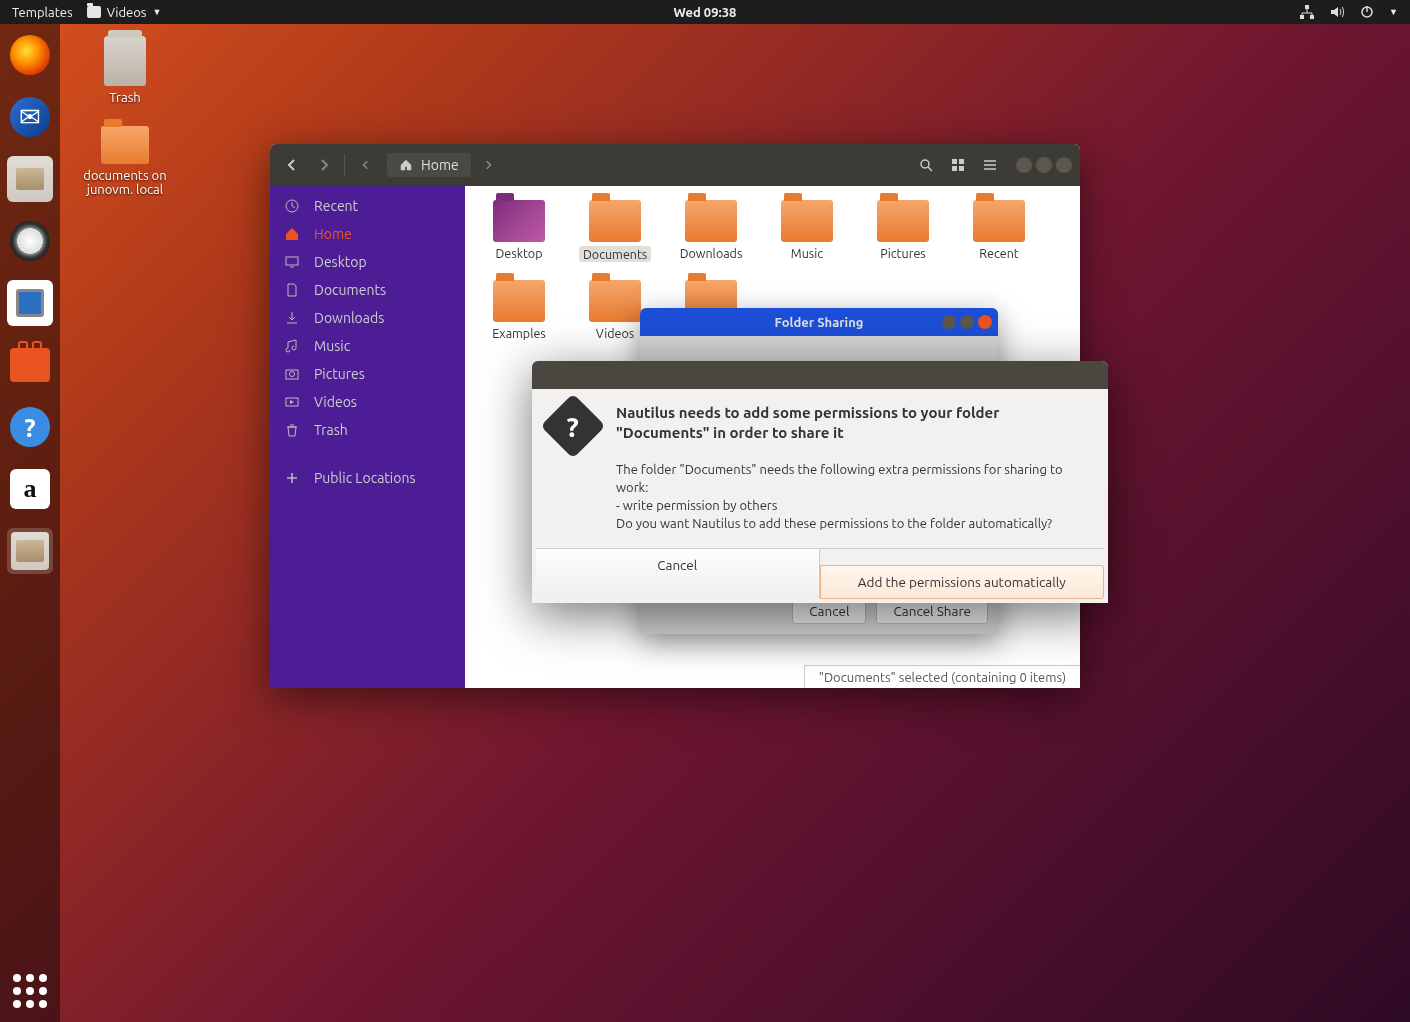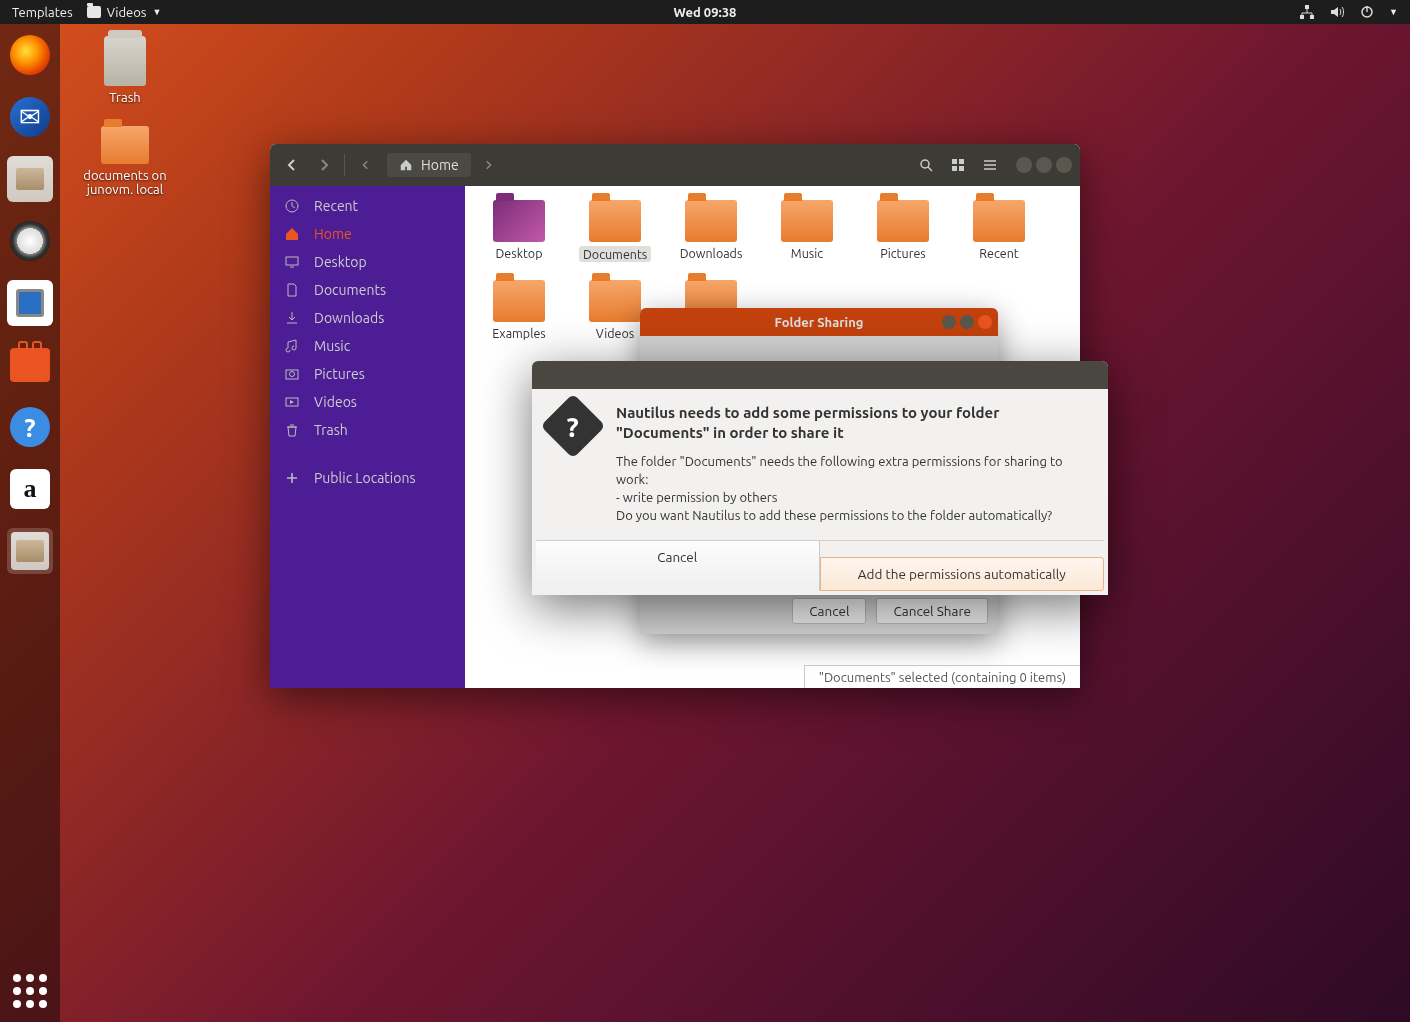--- a/index.html
+++ b/index.html
@@ -61,36 +61,36 @@
   .sb-sep{height:10px;}
   .content{flex:1;background:#fff;position:relative;padding:14px 18px;display:flex;flex-wrap:wrap;align-content:flex-start;gap:18px 24px;}
   .fitem{width:72px;text-align:center;font-size:12.5px;color:#333;cursor:pointer;}
   .fitem.selected .lbl{background:#e1dfdb;border-radius:3px;padding:1px 4px;}
   .fico{width:52px;height:42px;margin:0 auto 4px;background:linear-gradient(#f7a66a,#e77c2f);border-radius:3px;position:relative;}
   .fico::before{content:"";position:absolute;top:-7px;left:3px;width:18px;height:8px;background:#e77c2f;border-radius:2px 2px 0 0;}
   .fico.desktop{background:linear-gradient(135deg,#7b2d79,#c25aa8);} .fico.desktop::before{background:#7b2d79;}
   .status{position:absolute;bottom:0;right:0;background:#fff;border:1px solid #ccc;border-right:none;border-bottom:none;padding:4px 14px;font-size:13px;color:#555;}
   
   .foldersharing{position:absolute;top:308px;left:640px;width:358px;height:326px;background:#d3d3d3;border-radius:6px 6px 0 0;box-shadow:0 8px 30px rgba(0,0,0,.4);z-index:15;display:flex;flex-direction:column;}
-  .fs-title{height:28px;background:#c2410c;color:#ddd;display:flex;align-items:center;justify-content:center;font-size:13px;font-weight:600;border-radius:6px 6px 0 0;position:relative;}
+  .fs-title{height:28px;background:#1d4ed8;color:#ddd;display:flex;align-items:center;justify-content:center;font-size:13px;font-weight:600;border-radius:6px 6px 0 0;position:relative;}
   .fs-title .wc{position:absolute;right:6px;display:flex;gap:4px;}
   .fs-title .wc .c{width:14px;height:14px;border-radius:50%;background:#5a574f;}
   .fs-title .wc .close{background:#e95420;}
   .fs-body{flex:1;}
   .fs-foot{padding:10px;display:flex;justify-content:flex-end;gap:10px;}
   .btn{padding:4px 16px;background:linear-gradient(#fdfdfd,#ececec);border:1px solid #b8b8b8;border-radius:3px;font-size:13.5px;color:#333;cursor:pointer;}
   
   .permdlg{position:absolute;top:361px;left:532px;width:576px;background:#f2f1f0;border-radius:6px 6px 0 0;box-shadow:0 12px 50px rgba(0,0,0,.55);z-index:20;display:flex;flex-direction:column;}
   .permdlg .hdr{height:28px;background:#4a4740;border-radius:6px 6px 0 0;}
   .permdlg .main{display:flex;padding:14px 18px 10px;gap:18px;}
   .permdlg .qicon{flex:0 0 48px;}
   .permdlg .qicon .diamond{width:46px;height:46px;background:#333;transform:rotate(45deg);border-radius:6px;display:flex;align-items:center;justify-content:center;}
   .permdlg .qicon .diamond span{transform:rotate(-45deg);color:#fff;font-size:28px;font-weight:700;}
   .permdlg .txt{flex:1;color:#333;}
-  .permdlg .txt h3{font-size:15px;font-weight:700;margin-bottom:8px;line-height:1.35;}
+  .permdlg .txt h3{font-size:15px;font-weight:700;margin-bottom:16px;line-height:1.35;}
   .permdlg .txt p{font-size:13px;line-height:1.4;white-space:pre-line;}
   .permdlg .btns{display:flex;border-top:1px solid #d0d0d0;margin:6px 4px 4px;}
   .permdlg .btns .dbtn{flex:1;text-align:center;padding:8px 4px;font-size:13.5px;color:#333;cursor:pointer;background:linear-gradient(#fdfdfd,#efefef);}
   .permdlg .btns .dbtn:first-child{border-right:1px solid #ccc;border-radius:3px 0 0 3px;}
   .permdlg .btns .dbtn:last-child{border-radius:0 3px 3px 0;border:1px solid #e7b38c;background:linear-gradient(#fff6ef,#fbe8d6);margin-top:16px;}
   svg{display:block;}
   .ic{width:16px;height:16px;flex:0 0 16px;}
 </style>
 </head>
 <body>

